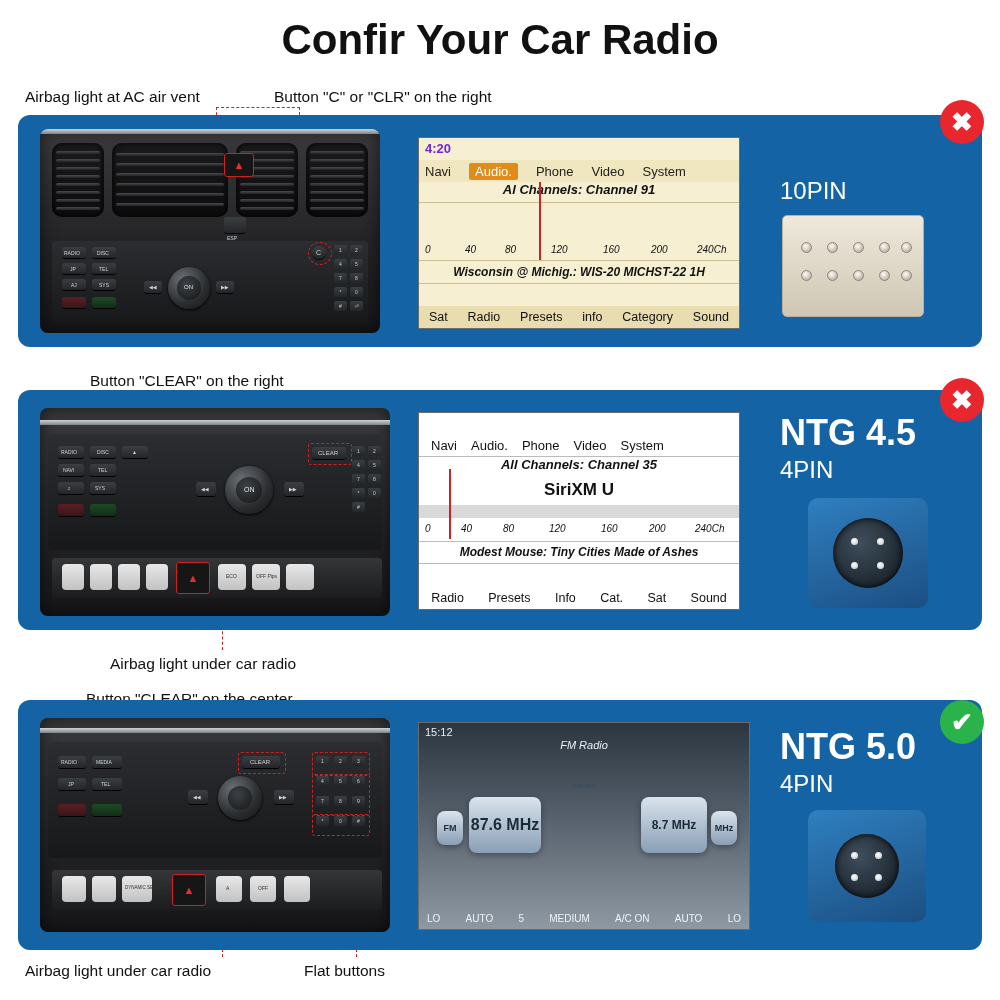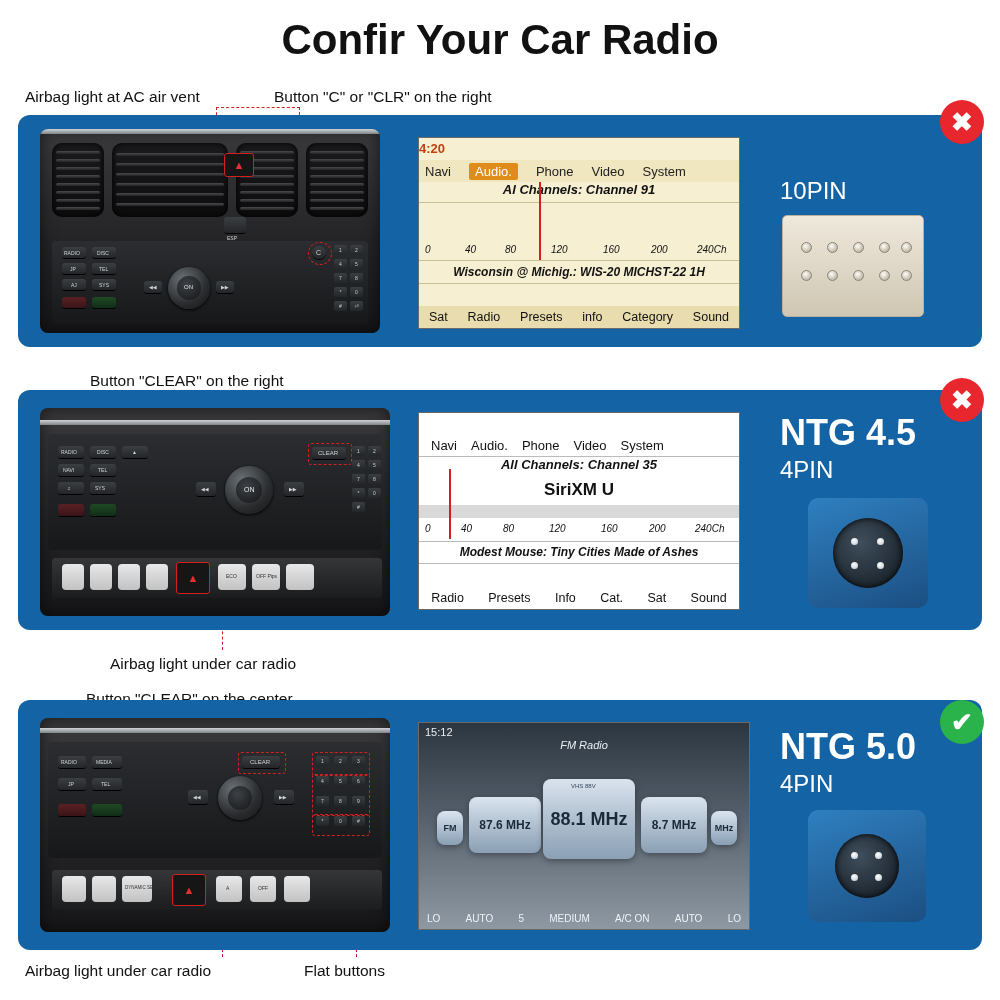--- a/index.html
+++ b/index.html
@@ -98,21 +98,21 @@
   }
   .airbag-glyph{color:#e03030;font-size:11px;line-height:1;}
   
   .screen{
     position:absolute;background:#000;border:1px solid #6a6a6a;
     overflow:hidden;
   }
   
   .s40{background:#f6efd2;}
   .s40 .topbar{position:absolute;left:0;top:0;right:0;height:22px;background:#f6efd2;
-    color:#c2410c;font-size:13px;font-weight:bold;padding-left:0;line-height:22px;}
+    color:#6d28d9;font-size:13px;font-weight:bold;padding-left:6px;line-height:22px;}
   .s40 .menubar{position:absolute;left:0;top:22px;right:0;height:22px;
     background:#f0e6bf;display:flex;align-items:center;gap:18px;padding-left:6px;
     font-size:13px;color:#222;}
   .s40 .menubar .sel{background:#e08c1a;color:#fff;padding:1px 6px;border-radius:2px;}
   .s40 .chan{position:absolute;left:0;top:44px;right:0;height:20px;text-align:center;
     font-size:13px;font-style:italic;font-weight:bold;color:#111;border-bottom:1px solid #c9bf95;}
   .s40 .big{position:absolute;left:0;top:64px;right:0;height:32px;text-align:center;
     font-size:18px;font-weight:bold;color:#111;line-height:32px;}
   .s40 .scale{position:absolute;left:0;top:100px;right:0;height:22px;color:#111;font-size:10px;font-style:italic;}
   .s40 .scale span{position:absolute;top:6px;}
@@ -534,22 +534,21 @@
     <div class="speaker" style="left:210px;top:158px;width:26px;height:26px;"></div>
     <div class="btnlbl" style="left:218px;top:167px;color:#333;">OFF</div>
     <div class="speaker" style="left:244px;top:158px;width:26px;height:26px;"></div>
   </div>
 
   <div class="screen s50" style="left:400px;top:22px;width:330px;height:206px;">
     <div class="time">15:12</div>
     <div class="src">FM Radio</div>
 
     <div class="card" style="left:18px;top:88px;width:26px;height:34px;font-size:9px;">FM</div>
-    <div class="card" style="left:50px;top:74px;width:72px;height:56px;font-size:12px;">87.6 MHz</div>
-    <div class="card" style="left:124px;top:56px;width:92px;height:80px;font-size:18px;">88.1 MHz</div>
+    <div class="card" style="left:50px;top:74px;width:72px;height:56px;font-size:16px;">87.6 MHz</div>
     <div class="card" style="left:222px;top:74px;width:66px;height:56px;font-size:12px;">8.7 MHz</div>
     <div class="card" style="left:292px;top:88px;width:26px;height:34px;font-size:9px;">MHz</div>
     <div style="position:absolute;left:152px;top:60px;font-size:6px;color:#33485c;">VHS 88V</div>
     <div class="botbar">
       <span>LO</span>
       <span>AUTO</span>
       <span>5</span>
       <span>MEDIUM</span>
       <span>A/C ON</span>
       <span>AUTO</span>

